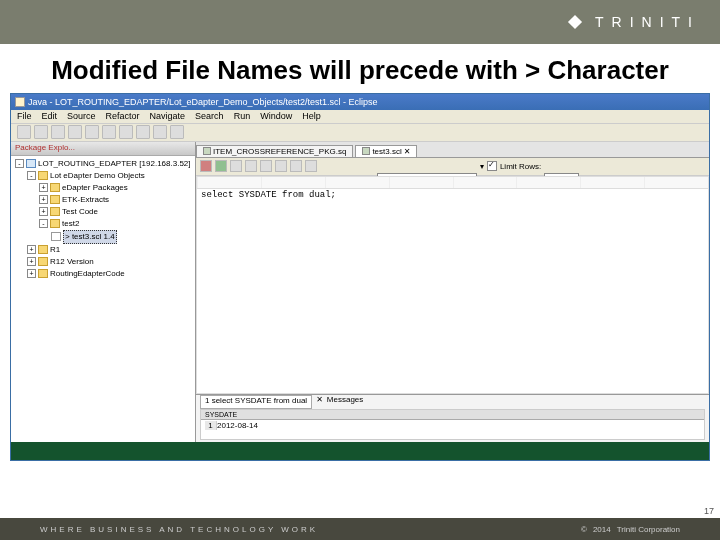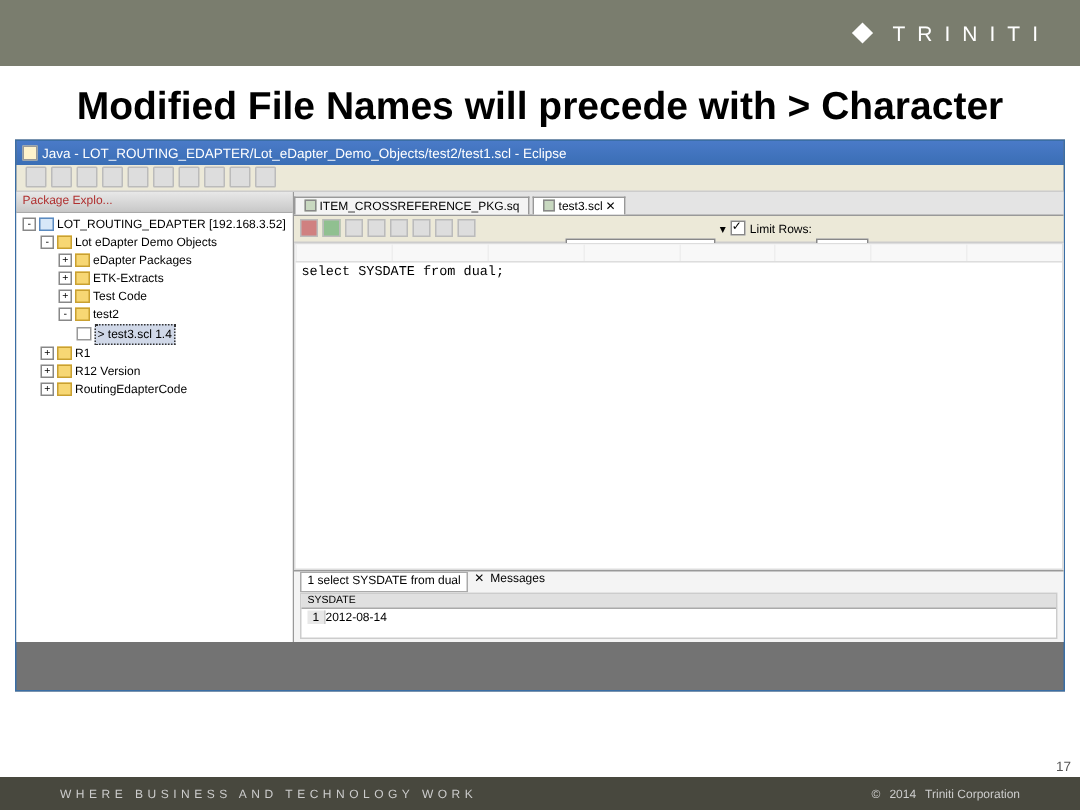--- a/index.html
+++ b/index.html
@@ -1,21 +1,21 @@
 <!DOCTYPE html>
 <html><head>
 <meta charset="utf-8">
 <style>
 * { box-sizing: border-box; margin: 0; padding: 0; }
 body { width: 720px; height: 540px; font-family: Arial, sans-serif; font-size: 10px; background: #fff; overflow: hidden; }
 .top-bar { height: 44px; background: #7a7d6e; display: flex; justify-content: flex-end; align-items: center; padding-right: 20px; }
 .logo { display: flex; align-items: center; color: #fff; font-size: 14px; letter-spacing: 8px; font-weight: 300; }
 .logo-diamond { width: 10px; height: 10px; background: #fff; transform: rotate(45deg); margin-right: 15px; }
 .slide-title { font-size: 26px; font-weight: bold; text-align: center; padding: 10px 20px 6px; line-height: 1.25; color: #000; font-family: Verdana, Arial, sans-serif; }
-.eclipse-window { margin: 0 10px; border: 1px solid #3a6ea5; background: #737373; height: 368px; position: relative; }
+.eclipse-window { margin: 0 10px; border: 1px solid #3a6ea5; background: #14532d; height: 368px; position: relative; }
 .title-bar { background: linear-gradient(#4a7ac8, #3a6eb5); color: #fff; height: 16px; padding: 1px 4px; font-size: 9px; display: flex; align-items: center; }
 .title-bar-icon { width: 10px; height: 10px; background: #fff3cc; border: 1px solid #999; margin-right: 3px; }
 .menu-bar { background: #ece9d8; height: 14px; display: flex; gap: 10px; padding: 0 6px; font-size: 9px; align-items: center; border-bottom: 1px solid #ccc; }
 .toolbar { background: #ece9d8; height: 18px; display: flex; gap: 3px; padding: 2px 6px; align-items: center; border-bottom: 1px solid #ccc; }
 .tb-btn { width: 14px; height: 14px; background: #ddd; border: 1px solid #bbb; border-radius: 1px; }
 .workspace { display: flex; height: 300px; }
 .explorer-panel { width: 185px; border-right: 1px solid #999; display: flex; flex-direction: column; background: #fff; }
 .panel-tab { background: linear-gradient(#e8e8e8,#c8c8c8); height: 14px; font-size: 8px; padding: 1px 4px; color: #b03030; border-bottom: 1px solid #aaa; }
 .tree { flex: 1; overflow: auto; font-size: 8px; padding: 2px; background: #fff; }
 .tree-item { display: flex; align-items: center; white-space: nowrap; padding: 0 2px; line-height: 12px; }
@@ -66,20 +66,31 @@
   </div>
 </div>
 
 <div class="slide-title">Modified File Names will precede with &gt; Character</div>
 
 <div class="eclipse-window">
   <div class="title-bar">
     <div class="title-bar-icon"></div>
     <span>Java - LOT_ROUTING_EDAPTER/Lot_eDapter_Demo_Objects/test2/test1.scl - Eclipse</span>
   </div>
+  <div class="menu-bar">
+    <span>File</span>
+    <span>Edit</span>
+    <span>Source</span>
+    <span>Refactor</span>
+    <span>Navigate</span>
+    <span>Search</span>
+    <span>Run</span>
+    <span>Window</span>
+    <span>Help</span>
+  </div>
   <div class="toolbar">
     <div class="tb-btn"></div>
     <div class="tb-btn"></div>
     <div class="tb-btn"></div>
     <div class="tb-btn"></div>
     <div class="tb-btn"></div>
     <div class="tb-btn"></div>
     <div class="tb-btn"></div>
     <div class="tb-btn"></div>
     <div class="tb-btn"></div>

